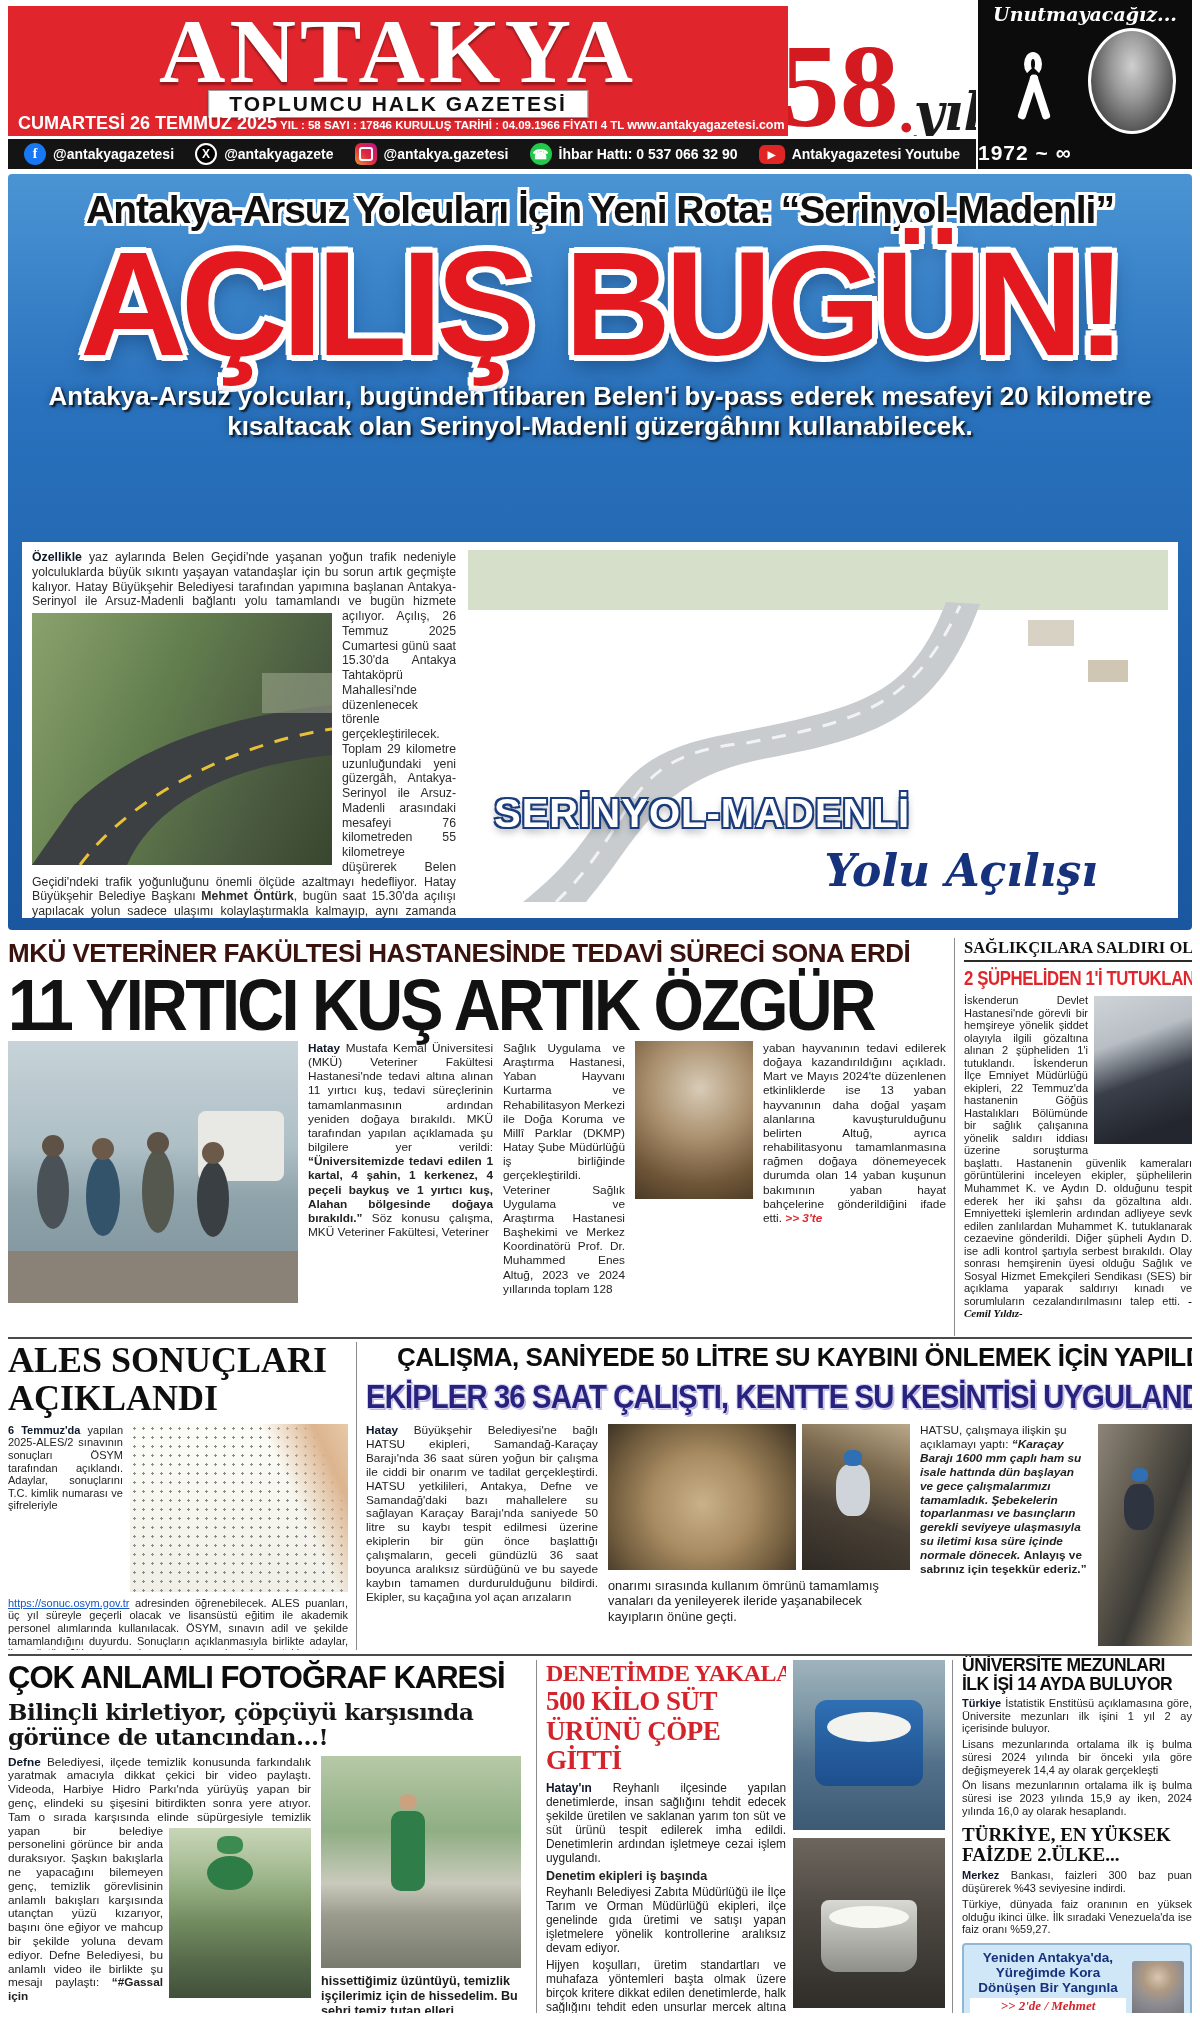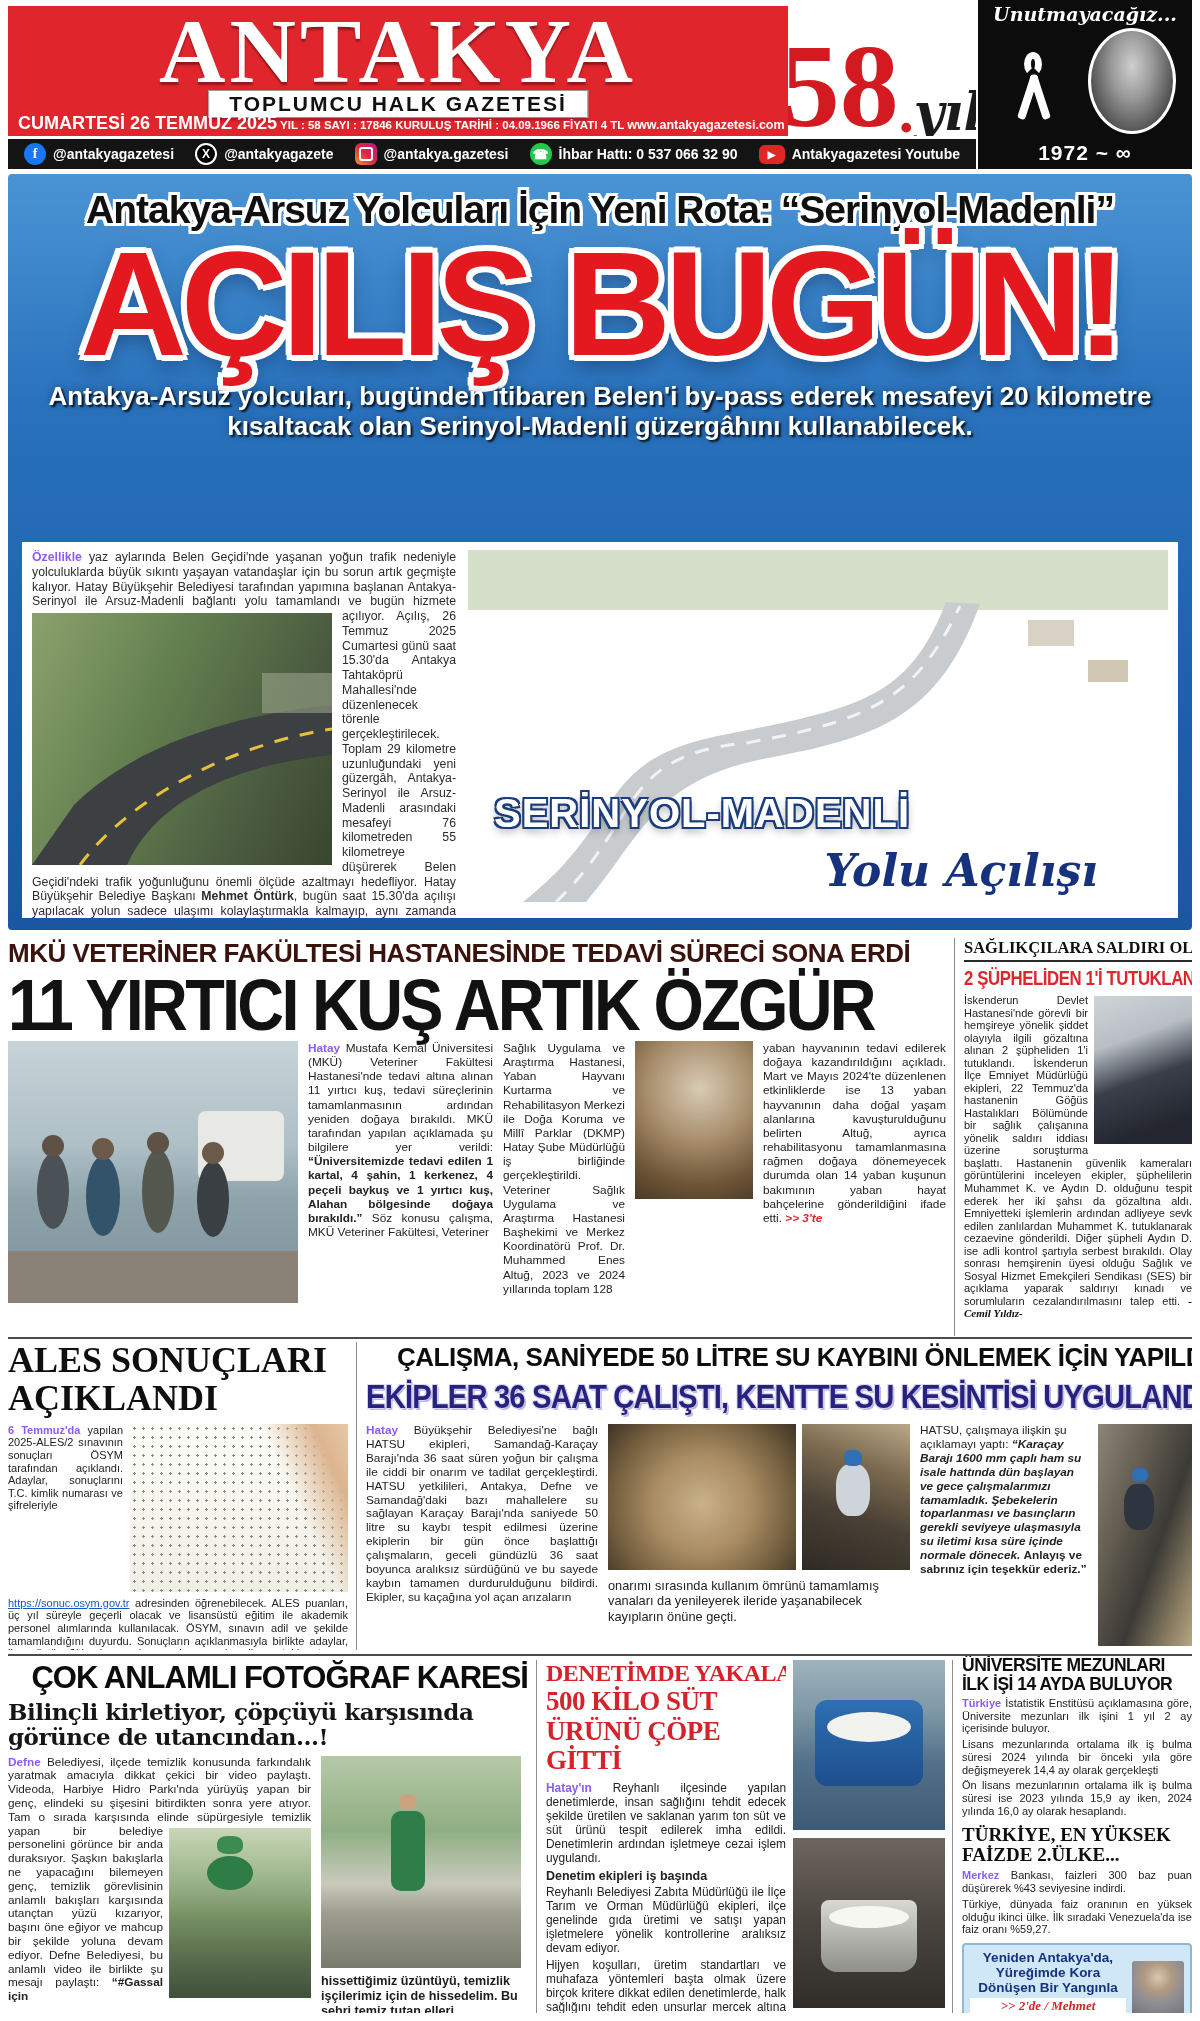--- a/index.html
+++ b/index.html
@@ -28,21 +28,21 @@
   .memorial{left:978px;top:0;width:214px;height:169px;background:#0c0c0c;color:#fff;}
   .mem-caption{text-align:center;font-family:"DejaVu Serif",serif;font-style:italic;font-weight:bold;
                font-size:19px;padding-top:3px;}
   .mem-photo{position:absolute;right:16px;top:28px;width:82px;height:100px;border:3px solid #fff;border-radius:50%;
              background:radial-gradient(ellipse at 50% 35%,#cfcfcf 0%,#9a9a9a 35%,#4e4e4e 75%,#262626 100%);}
   .ribbon{position:absolute;left:34px;top:52px;width:46px;height:72px;}
   .ribbon i{position:absolute;display:block;width:8px;height:46px;background:#fff;border-radius:3px;top:22px;}
   .ribbon i.r1{left:12px;transform:rotate(18deg);}
   .ribbon i.r2{left:24px;transform:rotate(-18deg);}
   .ribbon b{position:absolute;left:12px;top:0;width:18px;height:24px;border:7px solid #fff;border-radius:50% 50% 50% 50%;box-sizing:border-box;border-bottom-color:transparent;}
-  .mem-years{position:absolute;bottom:4px;width:100%;text-align:center;font-weight:bold;font-size:21px;letter-spacing:1px;}
+  .mem-years{position:absolute;bottom:4px;width:100%;font-weight:bold;font-size:21px;letter-spacing:1px;}
 
   .socialbar{left:8px;top:139px;width:968px;height:30px;background:#141414;display:flex;align-items:center;
              justify-content:space-between;padding:0 16px;box-sizing:border-box;}
   .soc{display:flex;align-items:center;gap:7px;color:#fff;font-weight:bold;font-size:14px;white-space:nowrap;}
   .sic{width:22px;height:22px;border-radius:50%;display:flex;align-items:center;justify-content:center;
        color:#fff;font-weight:bold;font-size:14px;flex:none;}
   .sic-fb{background:#1877f2;font-family:"Liberation Serif",serif;}
   .sic-x{background:#000;border:2px solid #fff;width:18px;height:18px;font-size:12px;}
   .sic-ig{background:linear-gradient(45deg,#f09433,#dc2743,#bc1888);border-radius:6px;position:relative;}
   .sic-ig i{display:block;width:10px;height:10px;border:2px solid #fff;border-radius:3px;}
@@ -63,21 +63,21 @@
           background:linear-gradient(150deg,#9db77f 0%,#6f925b 22%,#87a96c 45%,#5d8049 70%,#77986 80%,#6b8d55 100%);}
   .aerial svg{position:absolute;inset:0;}
   .serinyol{position:absolute;left:26px;bottom:66px;font-weight:bold;font-size:40px;letter-spacing:1px;color:#fff;
      text-shadow:-2px -2px 0 #1a3c7d,2px -2px 0 #1a3c7d,-2px 2px 0 #1a3c7d,2px 2px 0 #1a3c7d,0 4px 8px rgba(0,0,0,.4);}
   .yoluacilisi{position:absolute;right:70px;bottom:6px;font-family:"DejaVu Serif",serif;font-style:italic;font-weight:bold;
      font-size:44px;color:#17327c;text-shadow:-2px -2px 0 #fff,2px -2px 0 #fff,-2px 2px 0 #fff,2px 2px 0 #fff;}
   .lead-text{font-size:12.3px;line-height:1.2;color:#2c2c2c;text-align:justify;}
   .roadimg{float:left;width:300px;height:252px;margin:4px 10px 2px 0;position:relative;overflow:hidden;
            background:linear-gradient(115deg,#8aa26d 0%,#637e4e 35%,#50644472 60%,#45523c 100%),linear-gradient(#5d7а4b,#3f4c38);
            background:linear-gradient(115deg,#8aa26d 0%,#637e4e 40%,#4a5a40 75%,#39462f 100%);}
-  .redlead{color:#8b5cf6;font-weight:bold;}
+  .redlead{color:#0f172a;font-weight:bold;}
   .byline{font-family:"Liberation Serif",serif;font-style:italic;font-weight:bold;color:#111;}
 
   
   .birdband{left:8px;top:938px;width:1184px;height:398px;}
   .bird{position:absolute;left:0;top:0;width:938px;height:100%;overflow:hidden;}
   .bird-kicker{font-weight:bold;font-size:26px;letter-spacing:-.5px;color:#3a120e;white-space:nowrap;}
   .bird-headline{font-weight:bold;font-size:72px;letter-spacing:-3px;line-height:1;color:#121212;
                  white-space:nowrap;transform:scaleX(.9);transform-origin:left;}
   .bird-content{display:flex;gap:10px;height:268px;overflow:hidden;font-size:11.8px;line-height:1.2;text-align:justify;}
   .bird-photo1{flex:none;width:290px;height:262px;position:relative;overflow:hidden;
@@ -125,21 +125,21 @@
   .wp-pipe{width:108px;height:146px;position:relative;overflow:hidden;background:linear-gradient(200deg,#b9a888 0%,#7b6a4f 30%,#4a4136 60%,#2e2a24 100%);}
   .wcaption{margin-top:8px;font-size:12.8px;line-height:1.2;color:#222;}
   .wquote{width:168px;flex:none;font-size:11.8px;line-height:1.18;}
   .wquote .q{font-weight:bold;font-style:italic;}
   .wquote .qb{font-weight:bold;}
   .trench{width:94px;flex:none;height:222px;background:linear-gradient(110deg,#8d8579 0%,#5f594e 35%,#3b3a36 60%,#8c7f64 85%,#b5a582 100%);position:relative;overflow:hidden;}
   .figure{position:absolute;border-radius:40%;}
 
   
   .pstory{left:8px;top:1660px;width:520px;height:353px;overflow:hidden;}
-  .ps-headline{font-weight:bold;font-size:31px;letter-spacing:-1px;color:#0c0c0c;white-space:nowrap;text-align:right;}
+  .ps-headline{font-weight:bold;font-size:31px;letter-spacing:-1px;color:#0c0c0c;white-space:nowrap;}
   .ps-subhead{font-family:"DejaVu Serif",serif;font-weight:bold;font-size:23px;line-height:1.08;color:#161616;margin-top:4px;letter-spacing:-.5px;}
   .ps-content{display:flex;gap:10px;margin-top:6px;}
   .ps-text{width:303px;flex:none;font-size:11.8px;line-height:1.17;text-align:justify;}
   .cleaner-photo{float:right;width:142px;height:170px;margin:3px 0 3px 6px;
      background:linear-gradient(180deg,#c9d6b9 0%,#9db58a 30%,#728c60 55%,#55684a 80%,#40503a 100%);position:relative;}
   .cleaner-photo i{position:absolute;left:38px;top:28px;width:46px;height:34px;border-radius:50%;background:#2e7d46;}
   .cleaner-photo b{position:absolute;left:48px;top:8px;width:26px;height:18px;border-radius:40%;background:#3c8c52;}
   .ps-right{width:200px;flex:none;}
   .park-photo{width:200px;height:212px;position:relative;overflow:hidden;
      background:linear-gradient(180deg,#b7c9a8 0%,#8fae83 35%,#c9cabc 60%,#9b9c8e 75%,#787a6e 100%);}

